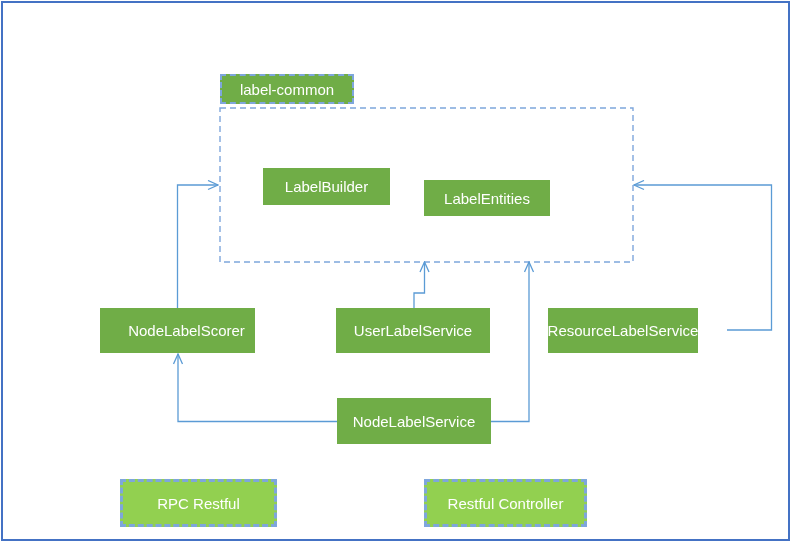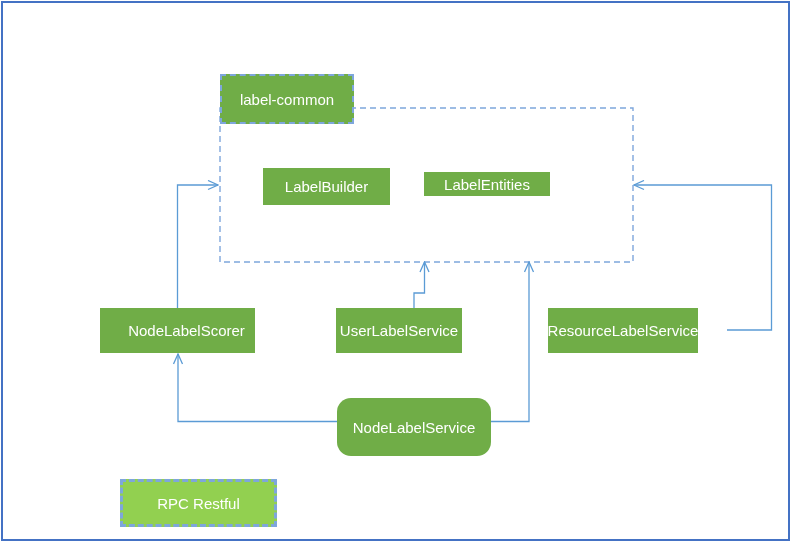--- a/index.html
+++ b/index.html
@@ -37,33 +37,33 @@
     position: absolute; z-index: 2;
     display: flex; align-items: center; justify-content: center;
     background: var(--box-green);
     color: var(--text-white);
     font-size: 15px;
     text-align: center;
     white-space: nowrap;
   }
   .tab {
     position: absolute; z-index: 3;
-    left: 220px; top: 74px; width: 134px; height: 50px;
+    left: 220px; top: 74px; width: 134px; height: 30px;
     background: var(--box-green);
     border: 2px dashed var(--dash-blue);
     color: var(--text-white);
     display: flex; align-items: center; justify-content: center;
     font-size: 15px;
   }
   .n-label-builder       { left: 263px; top: 168px; width: 127px; height: 37px; }
-  .n-label-entities      { left: 424px; top: 172px; width: 126px; height: 24px; justify-content: center; }
+  .n-label-entities      { left: 424px; top: 180px; width: 126px; height: 36px; justify-content: center; }
   .n-node-label-scorer   { left: 100px; top: 308px; width: 155px; height: 45px; padding-left: 18px; }
-  .n-user-label-service  { left: 336px; top: 308px; width: 126px; height: 45px; }
+  .n-user-label-service  { left: 336px; top: 308px; width: 154px; height: 45px; }
   .n-resource-label-service { left: 548px; top: 308px; width: 150px; height: 45px; }
-  .n-node-label-service  { left: 337px; top: 398px; width: 154px; height: 58px; border-radius: 14px; }
+  .n-node-label-service  { left: 337px; top: 398px; width: 154px; height: 46px; }
   .dashed-node {
     background: var(--light-green);
     border: 3px dashed var(--dash-blue);
   }
   .n-rpc-service         { left: 120px; top: 479px; width: 157px; height: 48px; }
   .n-restful-controller  { left: 424px; top: 479px; width: 163px; height: 48px; }
 </style>
 </head>
 <body>
 
@@ -117,14 +117,17 @@
   </div>
 
   <div class="node n-node-label-service">
     <span>NodeLabelService</span>
   </div>
 
   <div class="node dashed-node n-rpc-service">
     <span>RPC Restful</span>
   </div>
 
+  <div class="node dashed-node n-restful-controller">
+    <span>Restful Controller</span>
+  </div>
 
 </div>
 
 </body></html>

